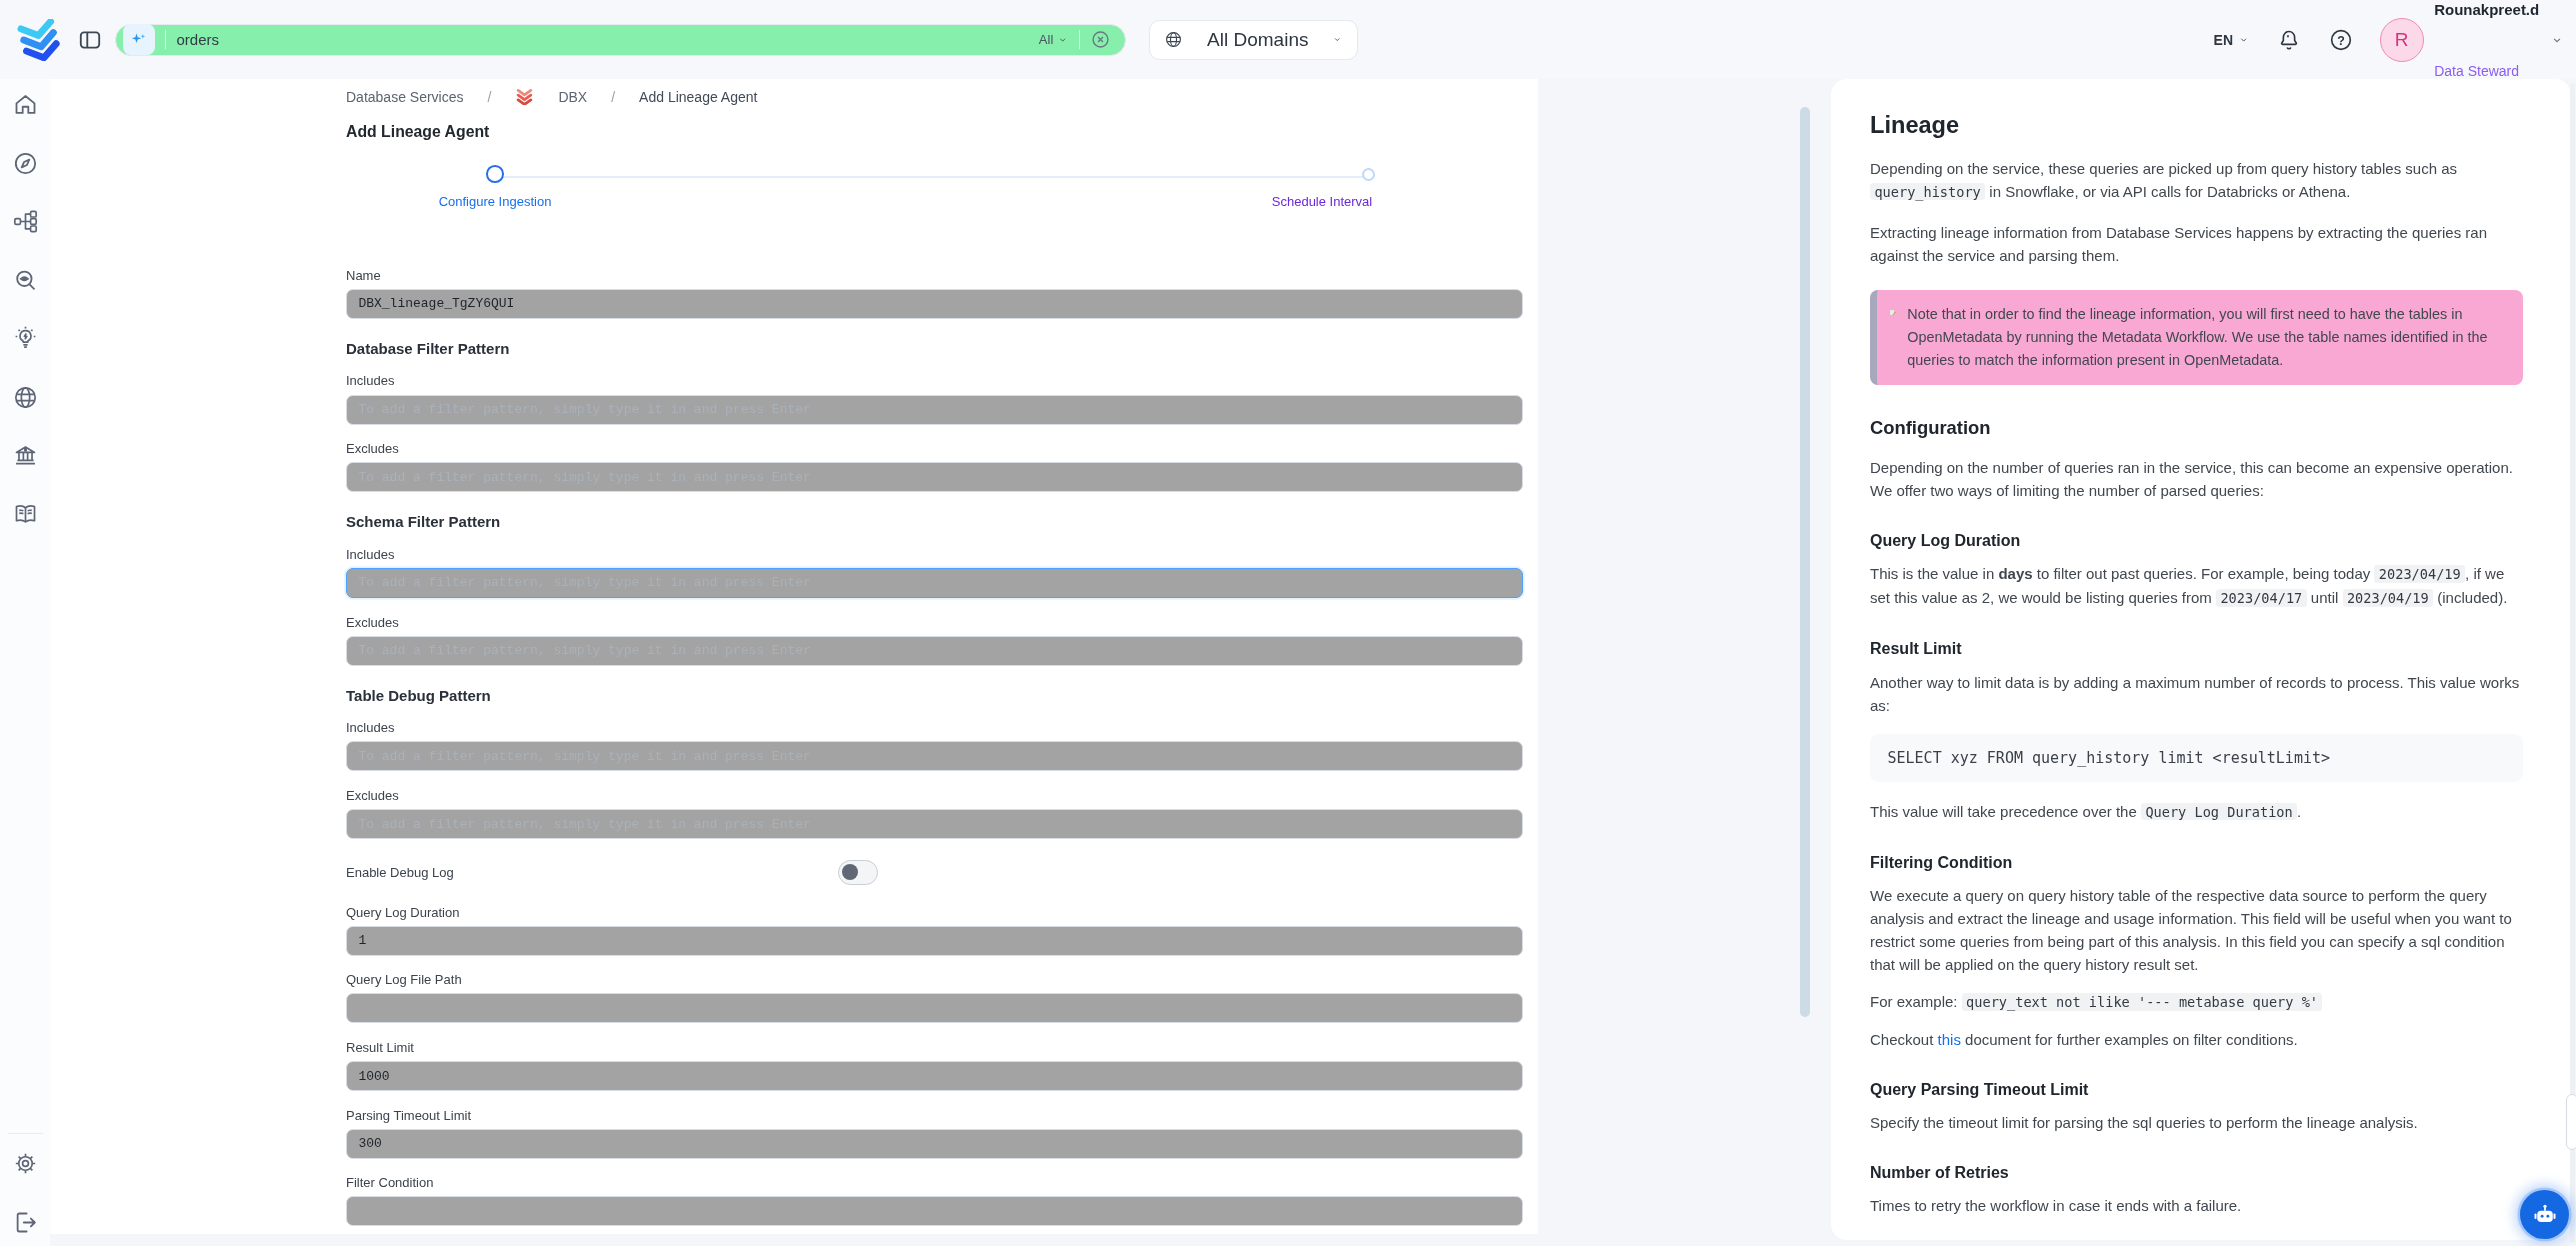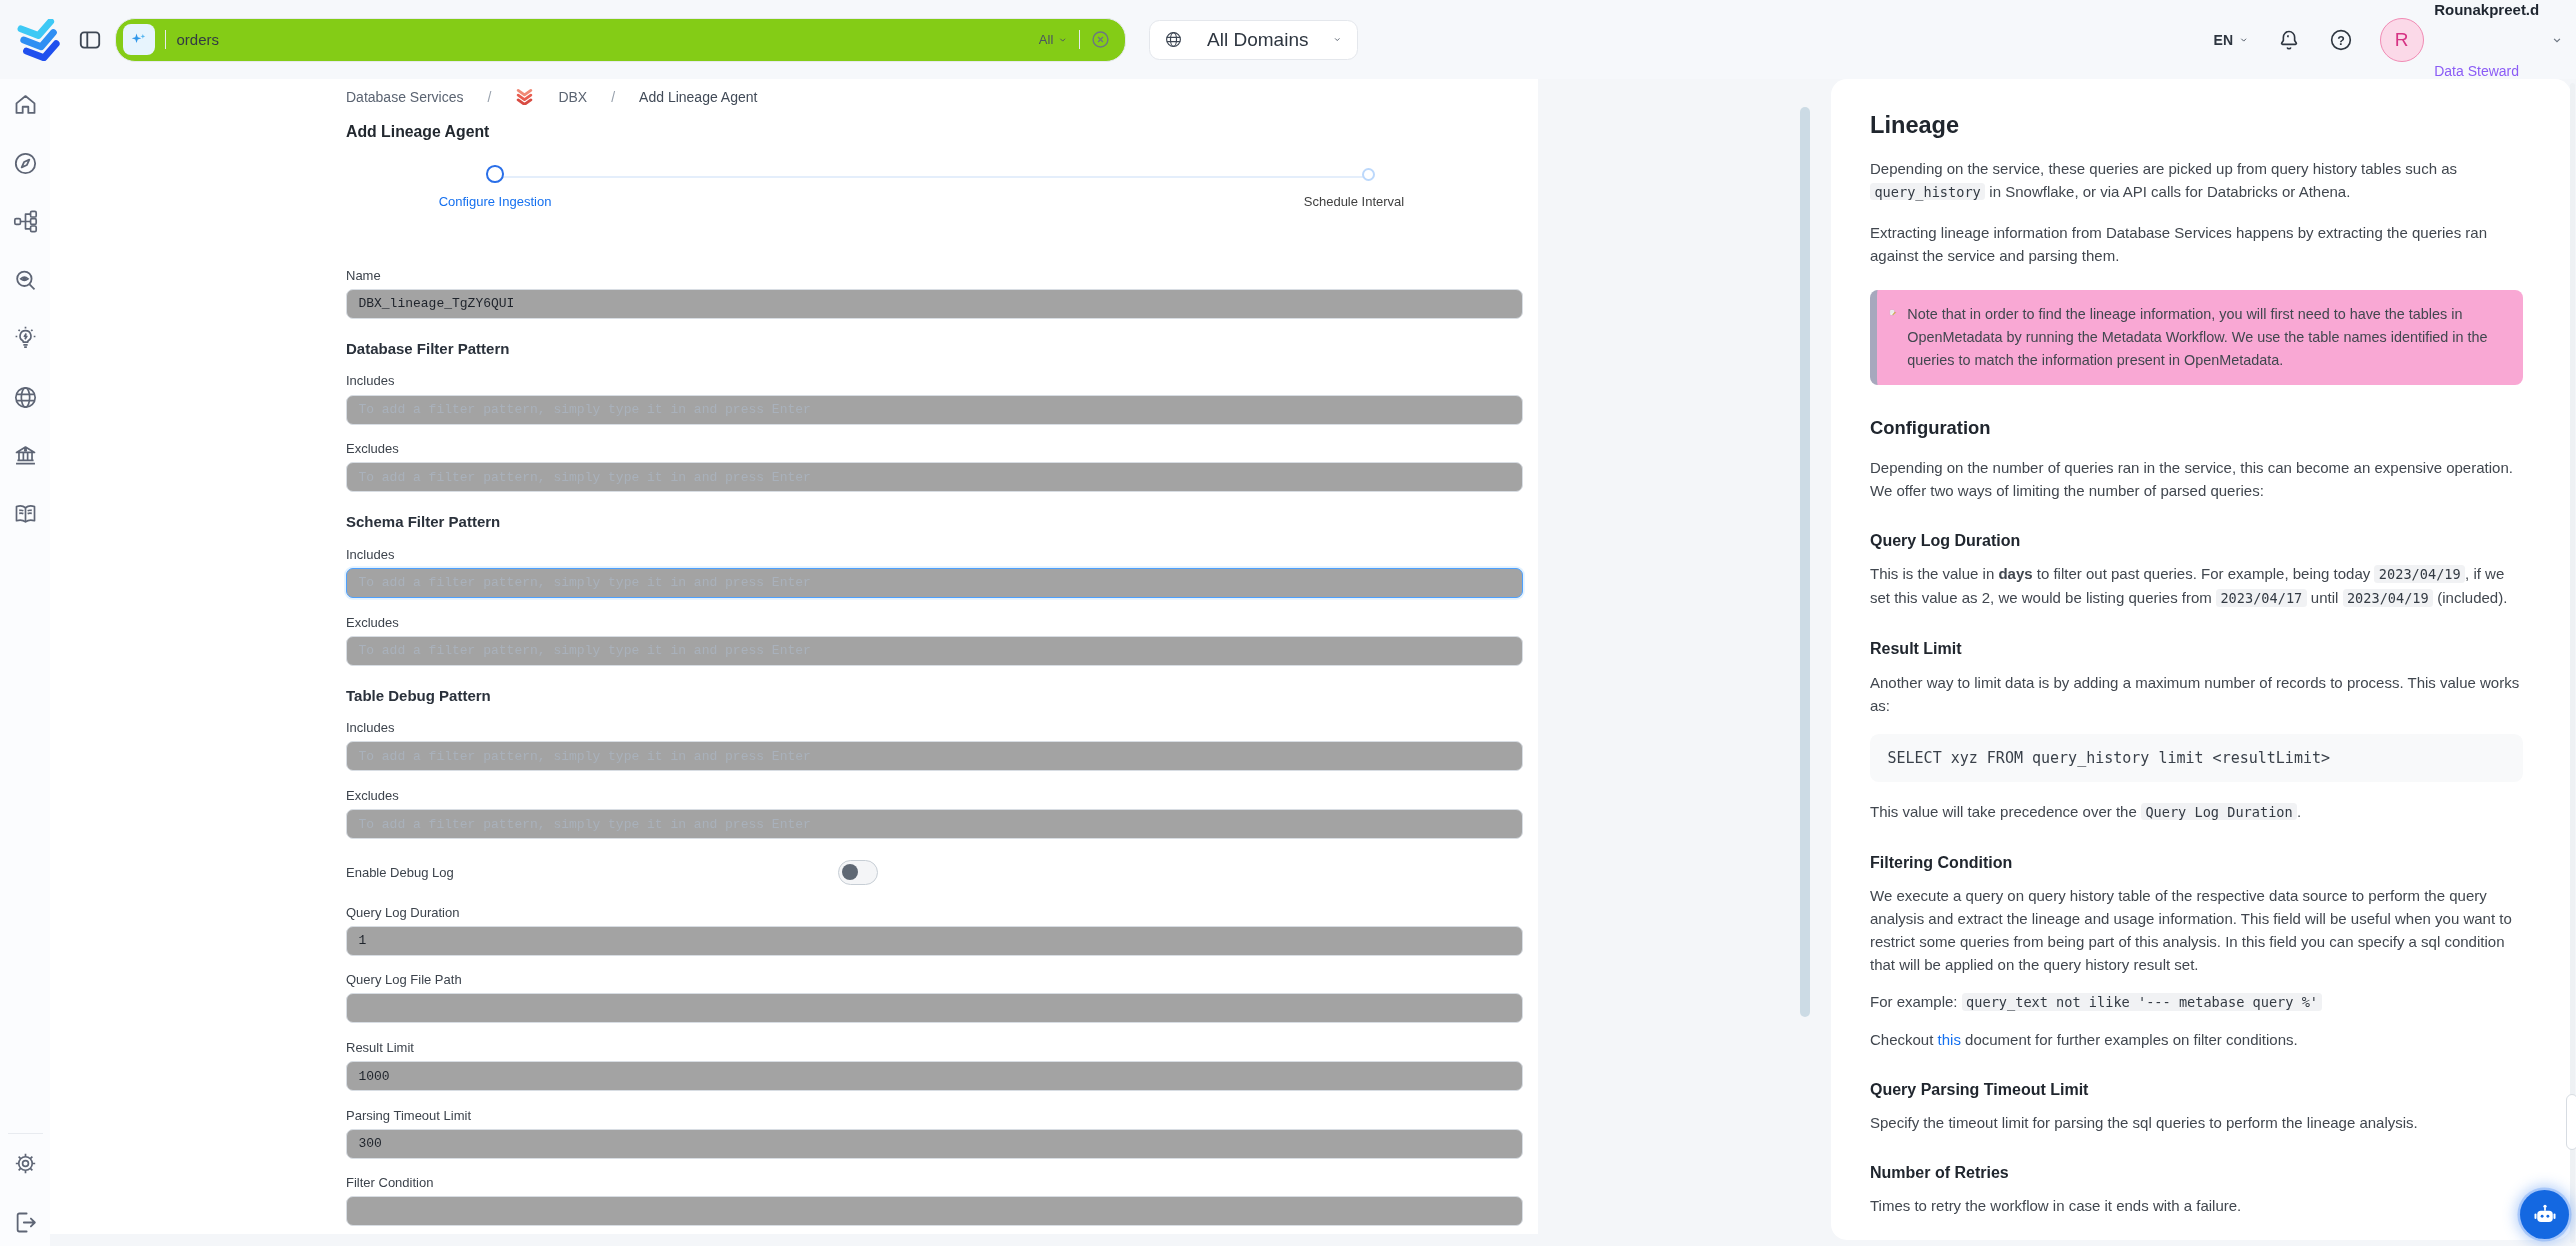--- a/index.html
+++ b/index.html
@@ -4,21 +4,21 @@
 <style>
   * { margin:0; padding:0; box-sizing:border-box; }
   html,body { width:2576px; height:1246px; overflow:hidden;
     font-family:"Liberation Sans","DejaVu Sans",sans-serif; background:#f4f6f9; color:#3c434c; }
   svg { display:block; }
 
   
   .header { position:absolute; left:0; top:0; width:2576px; height:79px; background:#f6f8fb; display:flex; align-items:center; }
   .logo { margin-left:15.8px; width:47px; height:42px; cursor:pointer; }
   .panel-toggle { margin-left:14px; width:26px; height:26px; cursor:pointer; }
-  .search-pill { margin-left:12.3px; width:1011px; height:44px; background:#84cc16; border:0.9px solid #e6e9ee; border-radius:20px;
+  .search-pill { margin-left:12.3px; width:1011px; height:32px; background:#86efac; border:0.9px solid #e6e9ee; border-radius:20px;
     display:flex; align-items:center; padding:0 14px 0 7px; }
   .ai-box { width:31.5px; height:31.5px; border-radius:7.9px; background:#e7f4fd; display:flex; align-items:center; justify-content:center; }
   .pill-div { width:0.9px; height:19px; background:#e7eaee; margin:0 10.5px; }
   .search-text { font-size:15px; color:#333a44; flex:1; }
   .scope { display:flex; align-items:center; gap:3.5px; font-size:13px; color:#4a5361; cursor:pointer; }
   .domains-btn { margin-left:23px; height:40px; padding:0 14px; background:#fff; border:0.9px solid #e4e7ec; border-radius:10.5px;
     display:flex; align-items:center; gap:24px; font-size:19px; color:#2e3640; cursor:pointer; }
   .hdr-right { position:absolute; right:12.3px; top:0; height:79px; display:flex; align-items:center; gap:26px; }
   .lang { display:flex; align-items:center; gap:5.3px; font-size:14px; font-weight:bold; color:#2e3640; cursor:pointer; }
   .hdr-icon { width:26px; height:26px; cursor:pointer; }
@@ -41,21 +41,21 @@
   .crumb { cursor:pointer; }
   .crumb-sep { color:#98a1ad; }
   .crumb-cur { color:#414a57; }
   .form-title { margin-top:17.5px; font-size:15.8px; font-weight:bold; color:#22282f; }
 
   .stepper { position:relative; margin-top:14px; height:46px; margin-bottom:67px; }
   .step-line { position:absolute; left:151px; width:874px; top:21px; height:1.8px; background:#e4eefb; }
   .step-c1 { position:absolute; left:140px; top:10.5px; width:17.5px; height:17.5px; border:2.6px solid #2a6fe8; border-radius:50%; background:#fff; cursor:pointer; }
   .step-c2 { position:absolute; left:1016px; top:13px; width:13px; height:13px; border:2.6px solid #bcd8fb; border-radius:50%; background:#fff; cursor:pointer; }
   .step-lb1 { position:absolute; left:149px; top:39px; transform:translateX(-50%); font-size:13px; color:#1570ef; }
-  .step-lb2 { position:absolute; left:1008px; top:39px; transform:translateX(-50%); font-size:13px; color:#404040; }
+  .step-lb2 { position:absolute; left:976px; top:39px; transform:translateX(-50%); font-size:13px; color:#6d28d9; }
 
   .sec-head { margin-top:21px; font-size:15px; font-weight:bold; color:#2a313b; }
   .f-label { display:block; margin-top:16.6px; margin-bottom:6.1px; font-size:13px; color:#3c434c; }
   .t-input { width:100%; height:30px; border:0.9px solid #d8dde3; border-radius:7px; padding:0 11.4px;
     font-size:13px; color:#1f242c; background:#a3a3a3; outline:none; font-family:Liberation Mono, monospace; }
   .t-input::placeholder { color:#a9b1bb; }
   .t-input.focused { border-color:#4da0fe; box-shadow:0 0 0 1.8px rgba(24,144,255,.12); }
   .toggle-row { position:relative; margin-top:21px; height:28px; }
   .toggle-row .f-label { margin:0; line-height:26px; }
   .switch { position:absolute; left:492px; top:0; width:40px; height:25.4px; border-radius:13px; background:#f4f5f7;

